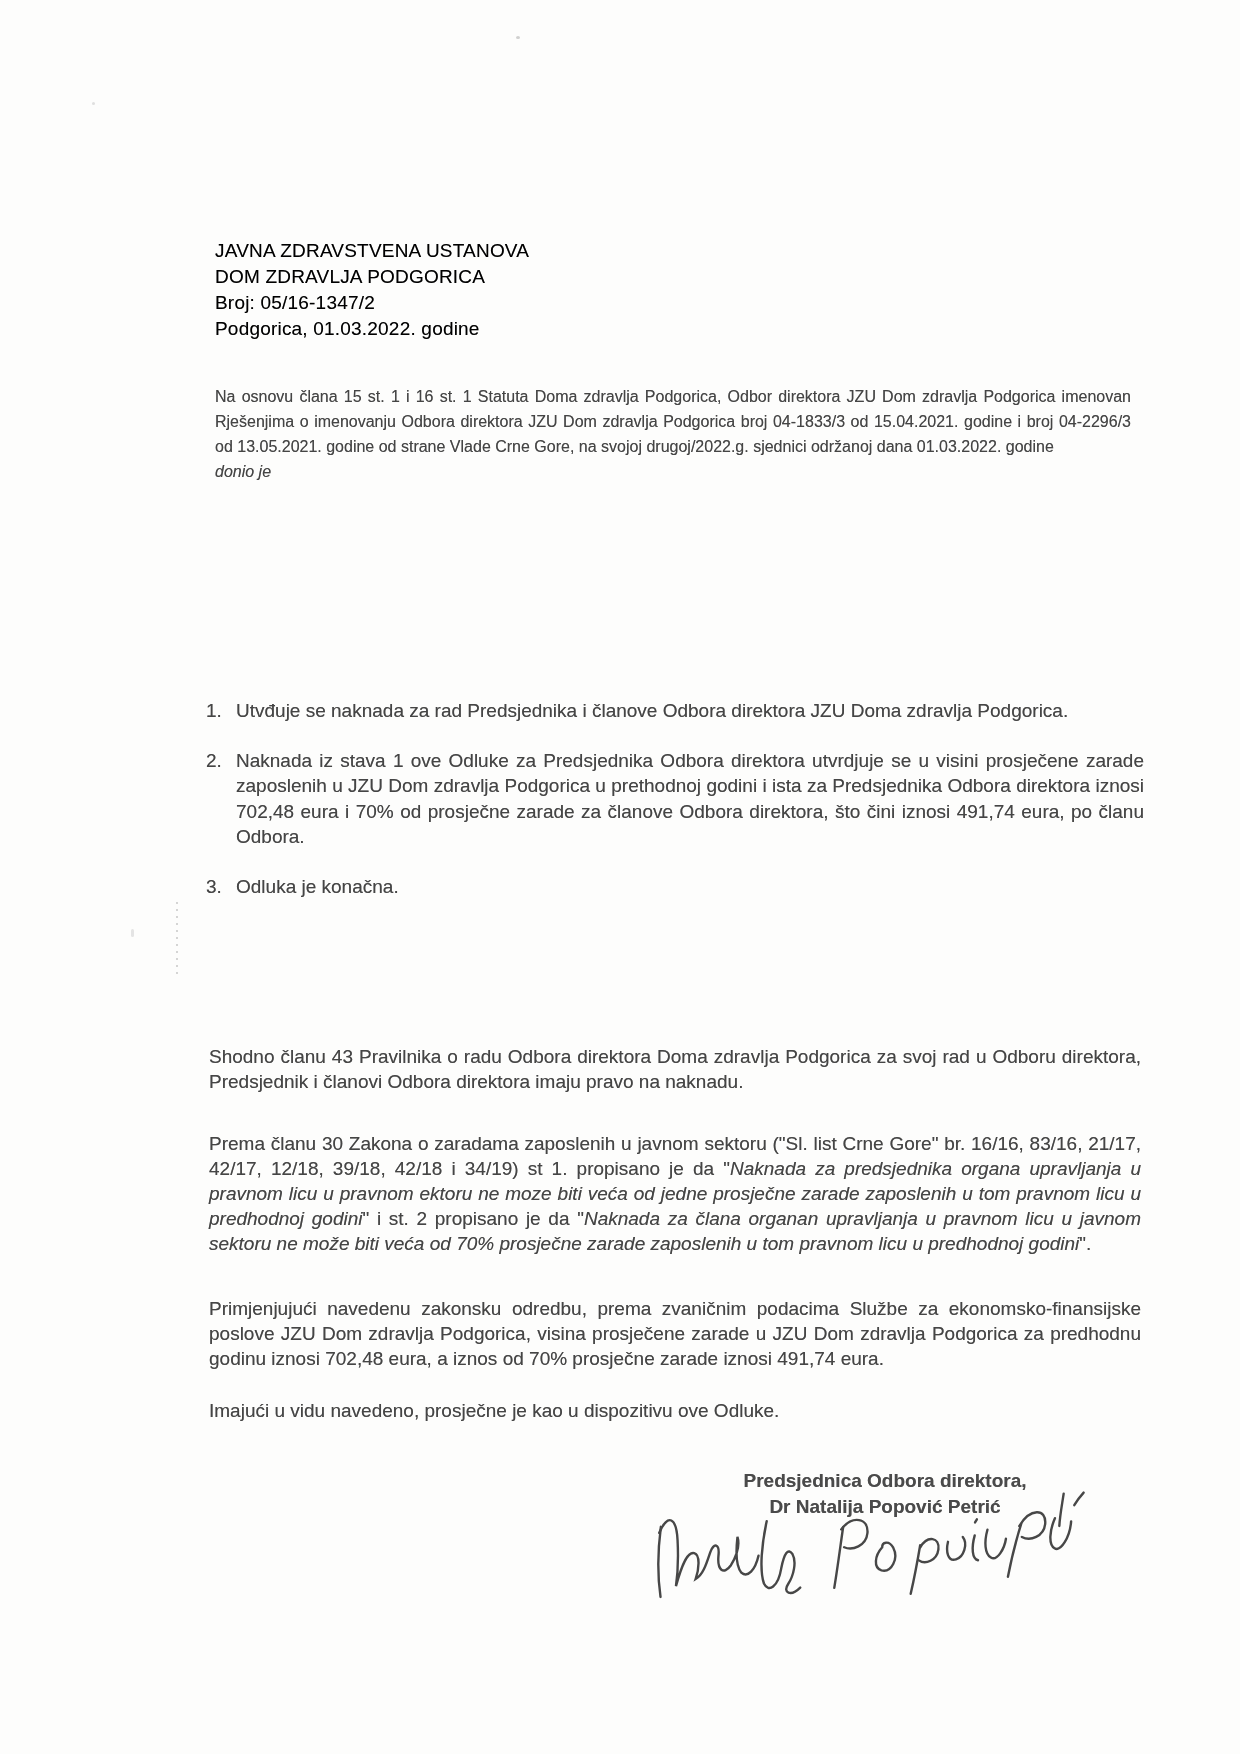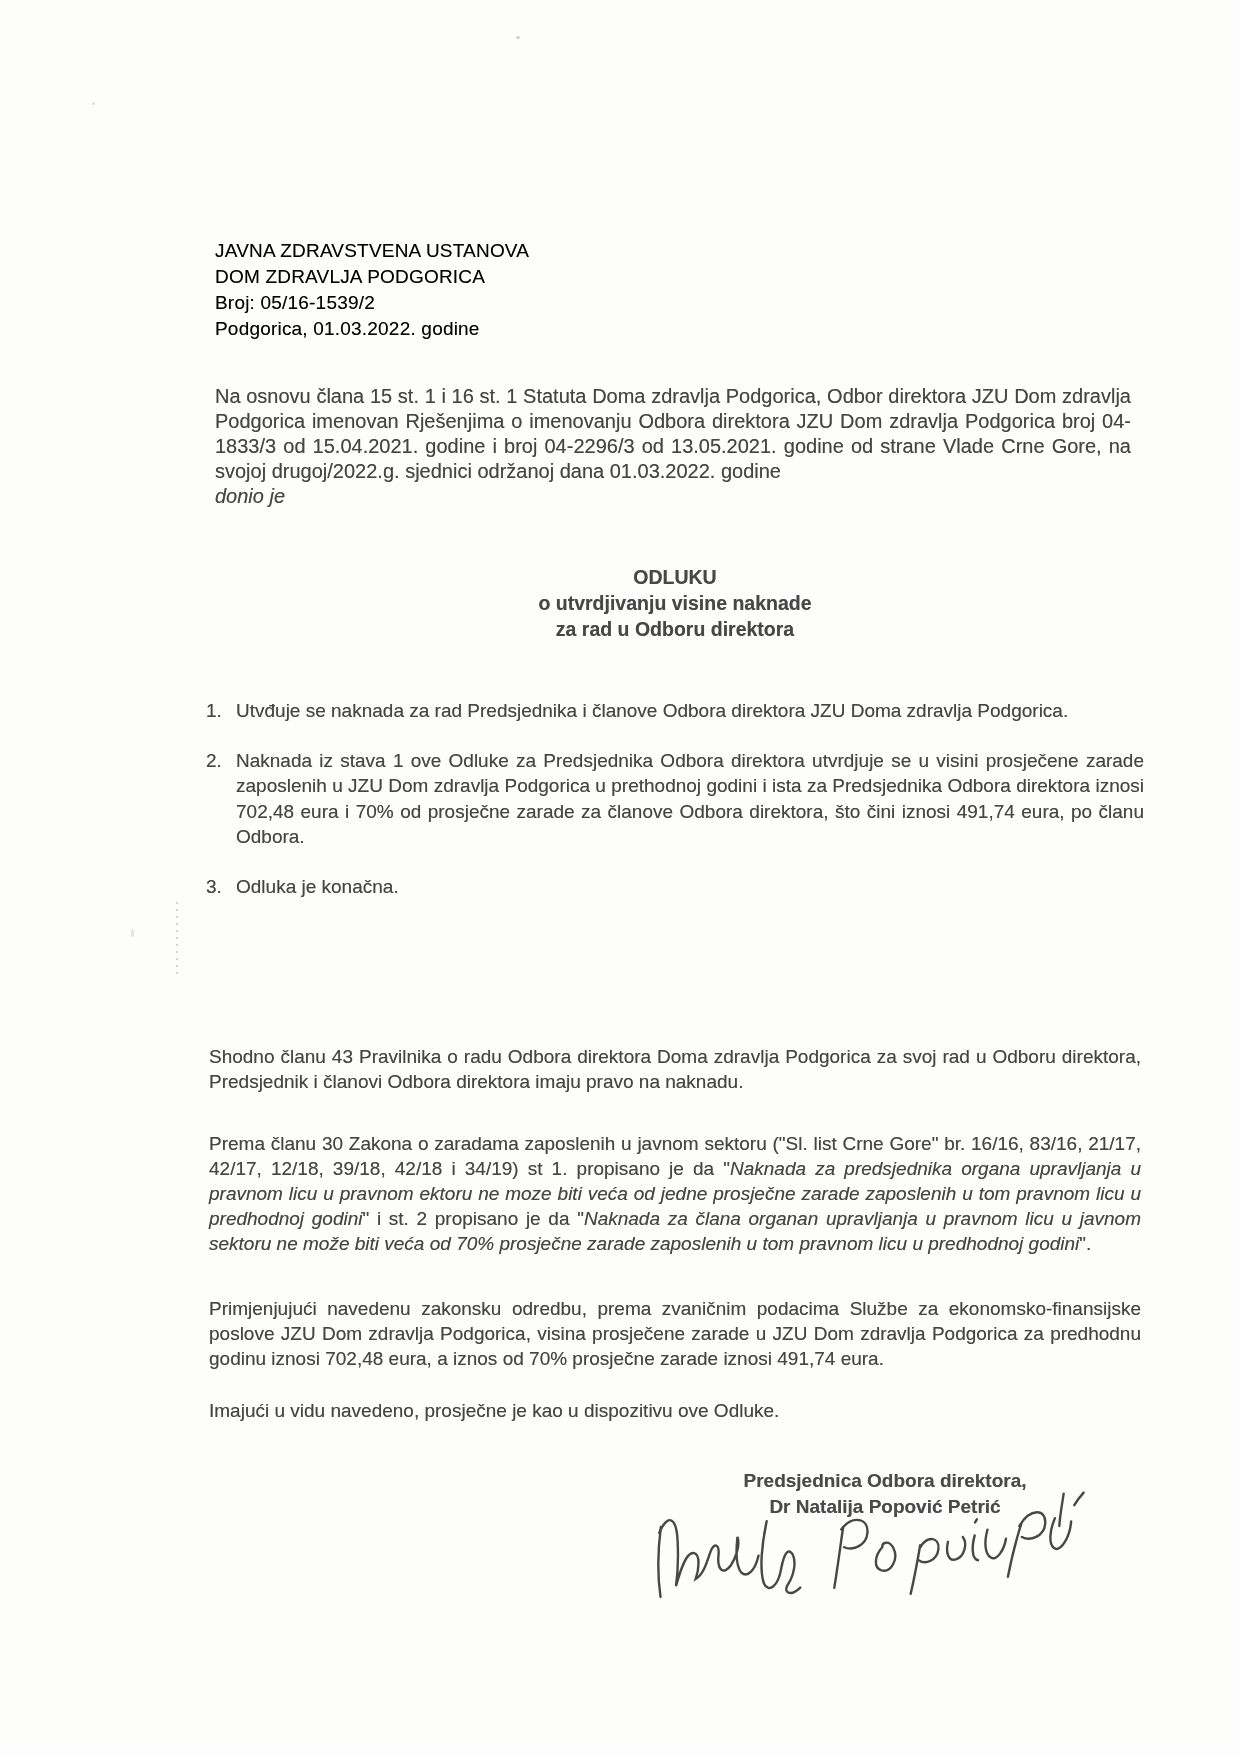--- a/index.html
+++ b/index.html
@@ -12,21 +12,21 @@
     overflow:hidden;
     text-shadow:0 0 .6px rgba(70,70,70,.55);
   }
   .letterhead{
     position:absolute;left:215px;top:238px;
     font-size:19px;line-height:26px;letter-spacing:.2px;
     color:#000000;
   }
   .intro{
     position:absolute;left:215px;top:384px;width:916px;
-    font-size:20px;line-height:25px;text-align:justify;margin:0;
+    font-size:16px;line-height:25px;text-align:justify;margin:0;
     color:#454545;
   }
   .intro .enact{font-style:italic;}
   .title-block{
     position:absolute;left:210px;top:564px;width:930px;
     text-align:center;font-weight:bold;font-size:19.5px;line-height:26px;
     color:#474747;
   }
   .items{
     position:absolute;left:206px;top:698px;width:938px;
@@ -73,31 +73,26 @@
 <div class="page">
 
   <div class="artifact a1"></div>
   <div class="artifact a2"></div>
   <div class="artifact a3"></div>
   <div class="dotline"></div>
 
   <header class="letterhead">
     <div>JAVNA ZDRAVSTVENA USTANOVA</div>
     <div>DOM ZDRAVLJA PODGORICA</div>
-    <div>Broj: 05/16-1539/2</div>
+    <div>Broj: 05/16-1347/2</div>
     <div>Podgorica, 01.03.2022. godine</div>
   </header>
 
   <p class="intro"><span>Na osnovu člana 15 st. 1 i 16 st. 1 Statuta Doma zdravlja Podgorica, Odbor direktora JZU Dom zdravlja Podgorica imenovan Rješenjima o imenovanju Odbora direktora JZU Dom zdravlja Podgorica broj 04-1833/3 od 15.04.2021. godine i broj 04-2296/3 od 13.05.2021. godine od strane Vlade Crne Gore, na svojoj drugoj/2022.g. sjednici održanoj dana 01.03.2022. godine</span><br><span class="enact">donio je</span></p>
 
-  <div class="title-block">
-    <div>ODLUKU</div>
-    <div>o utvrdjivanju visine naknade</div>
-    <div>za rad u Odboru direktora</div>
-  </div>
 
   <div class="items">
     <div class="item">
       <span class="num">1.</span>
       <span class="body">Utvđuje se naknada za rad Predsjednika i članove Odbora direktora JZU Doma zdravlja Podgorica.</span>
     </div>
     <div class="item">
       <span class="num">2.</span>
       <span class="body">Naknada iz stava 1 ove Odluke za Predsjednika Odbora direktora utvrdjuje se u visini prosječene zarade zaposlenih u JZU Dom zdravlja Podgorica u prethodnoj godini i ista za Predsjednika Odbora direktora iznosi 702,48 eura i 70% od prosječne zarade za članove Odbora direktora, što čini iznosi 491,74 eura, po članu Odbora.</span>
     </div>

